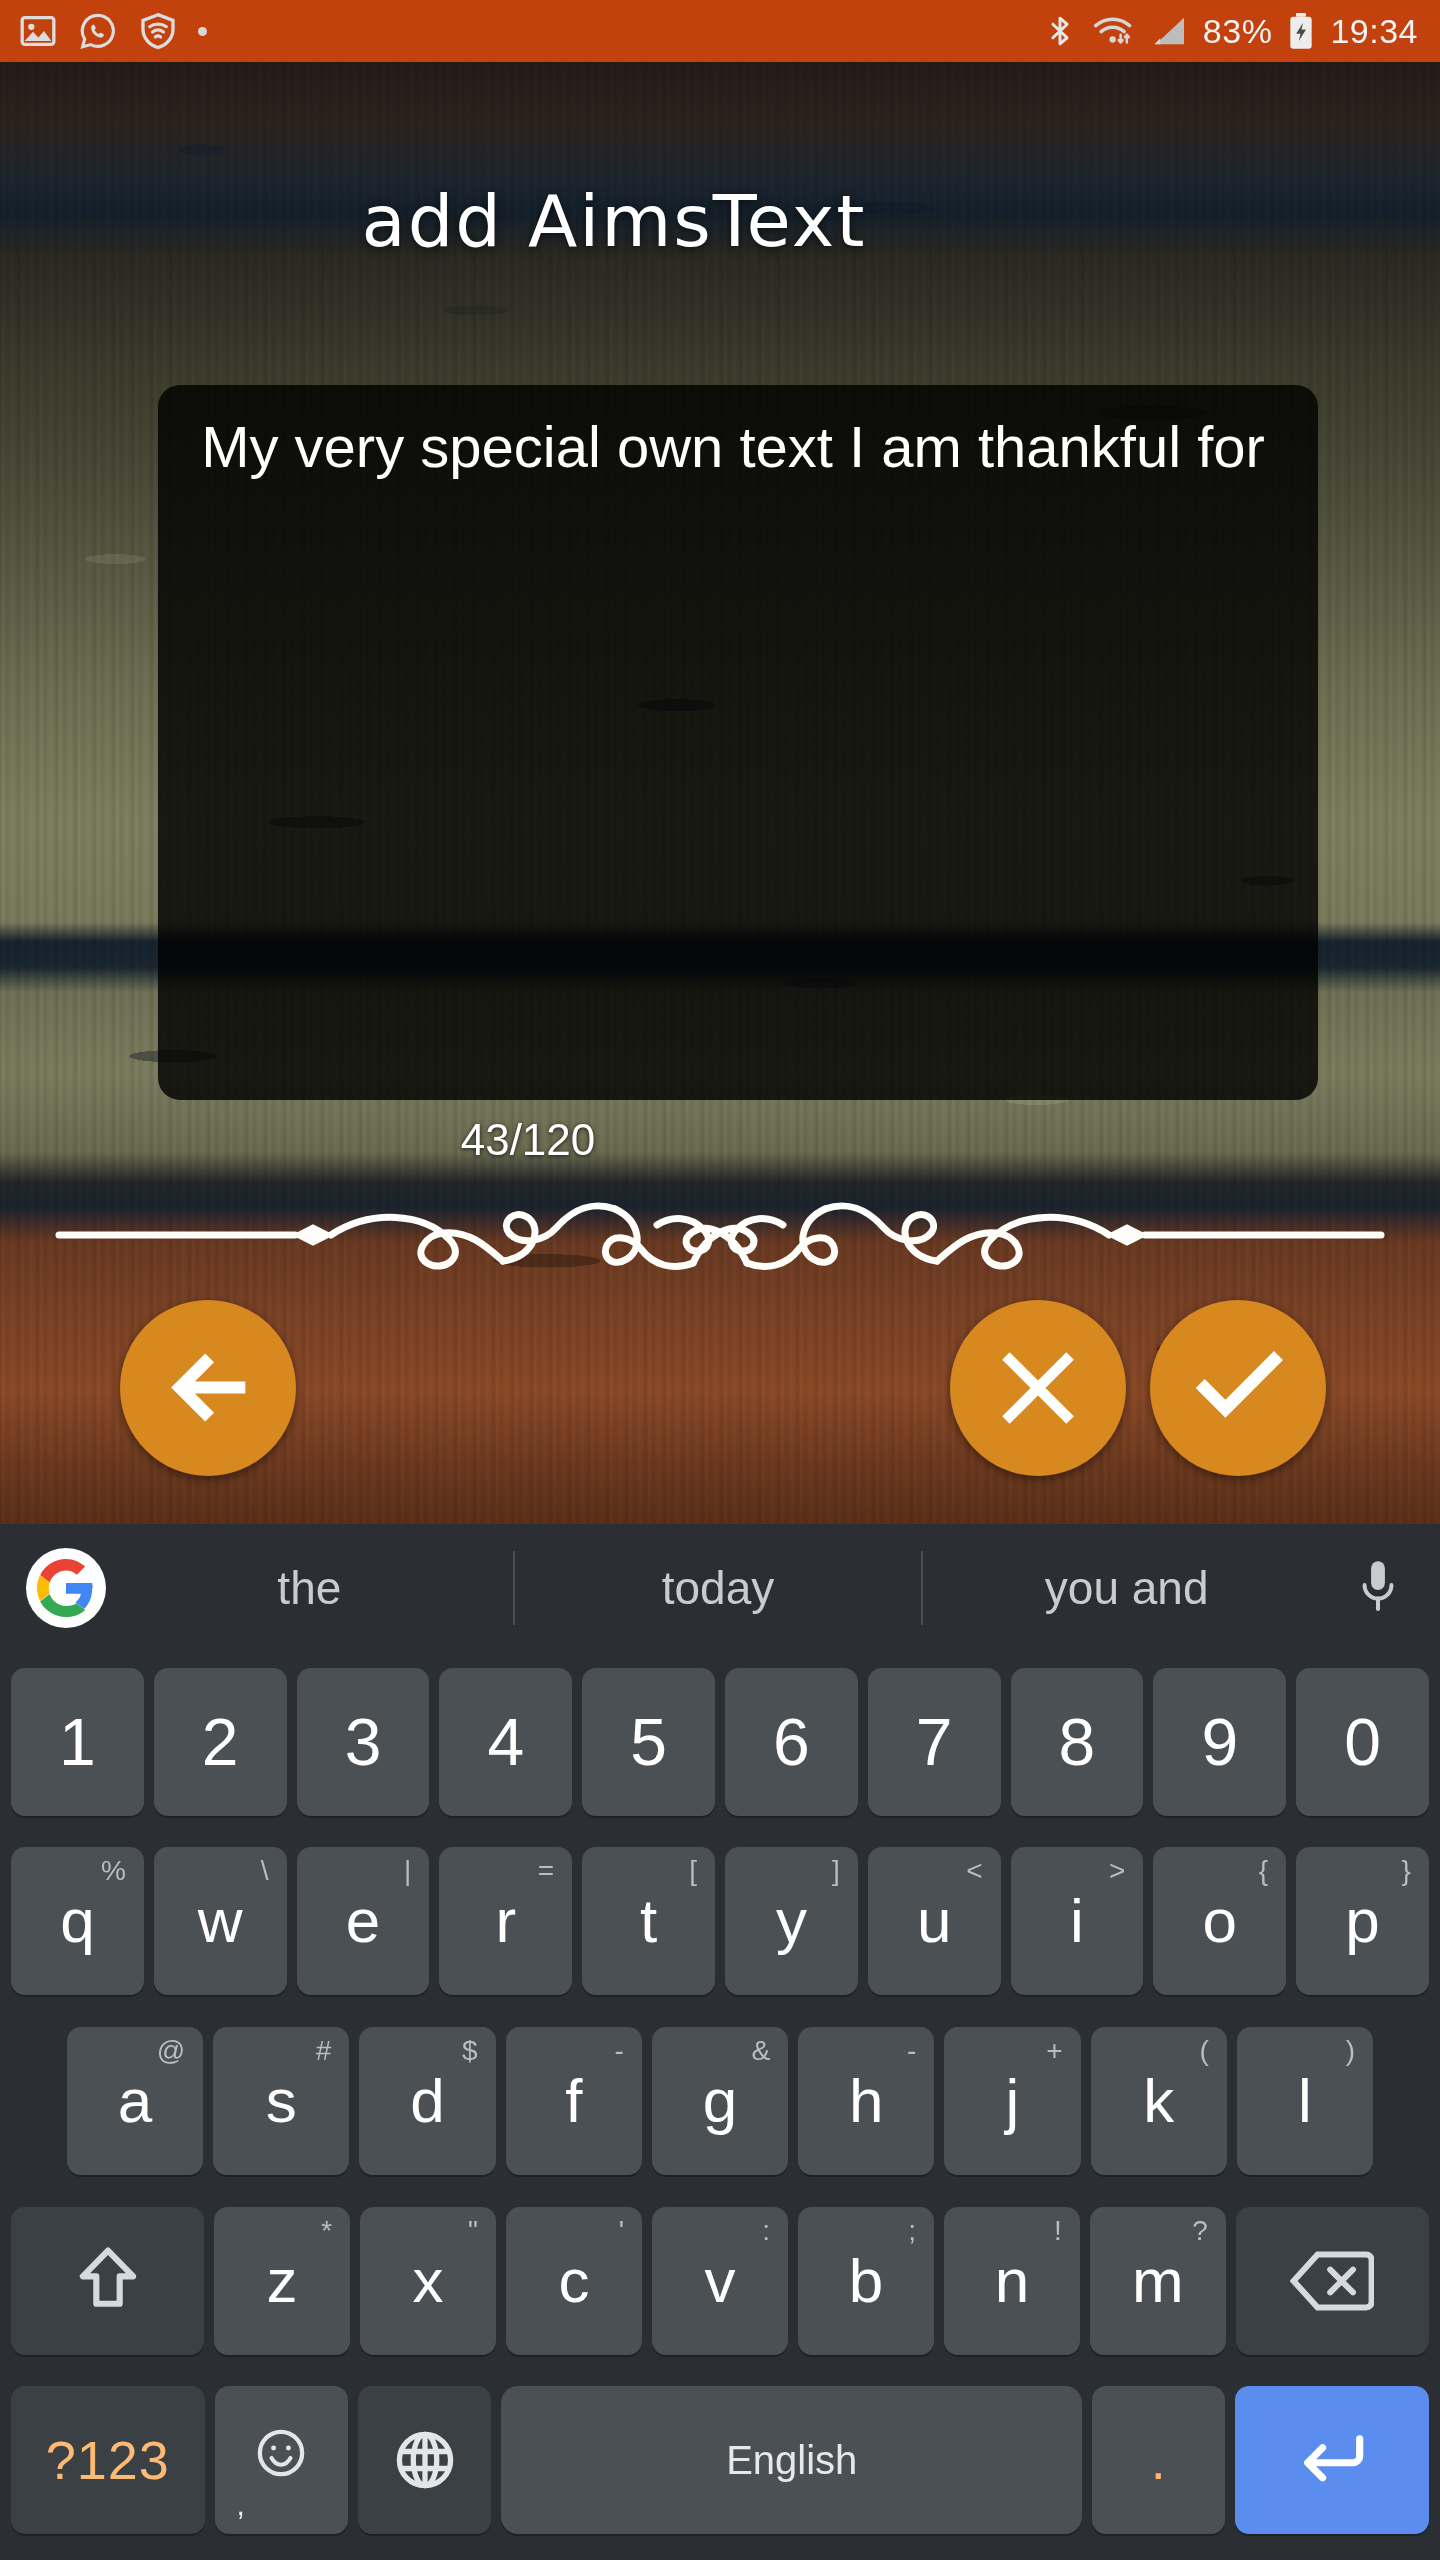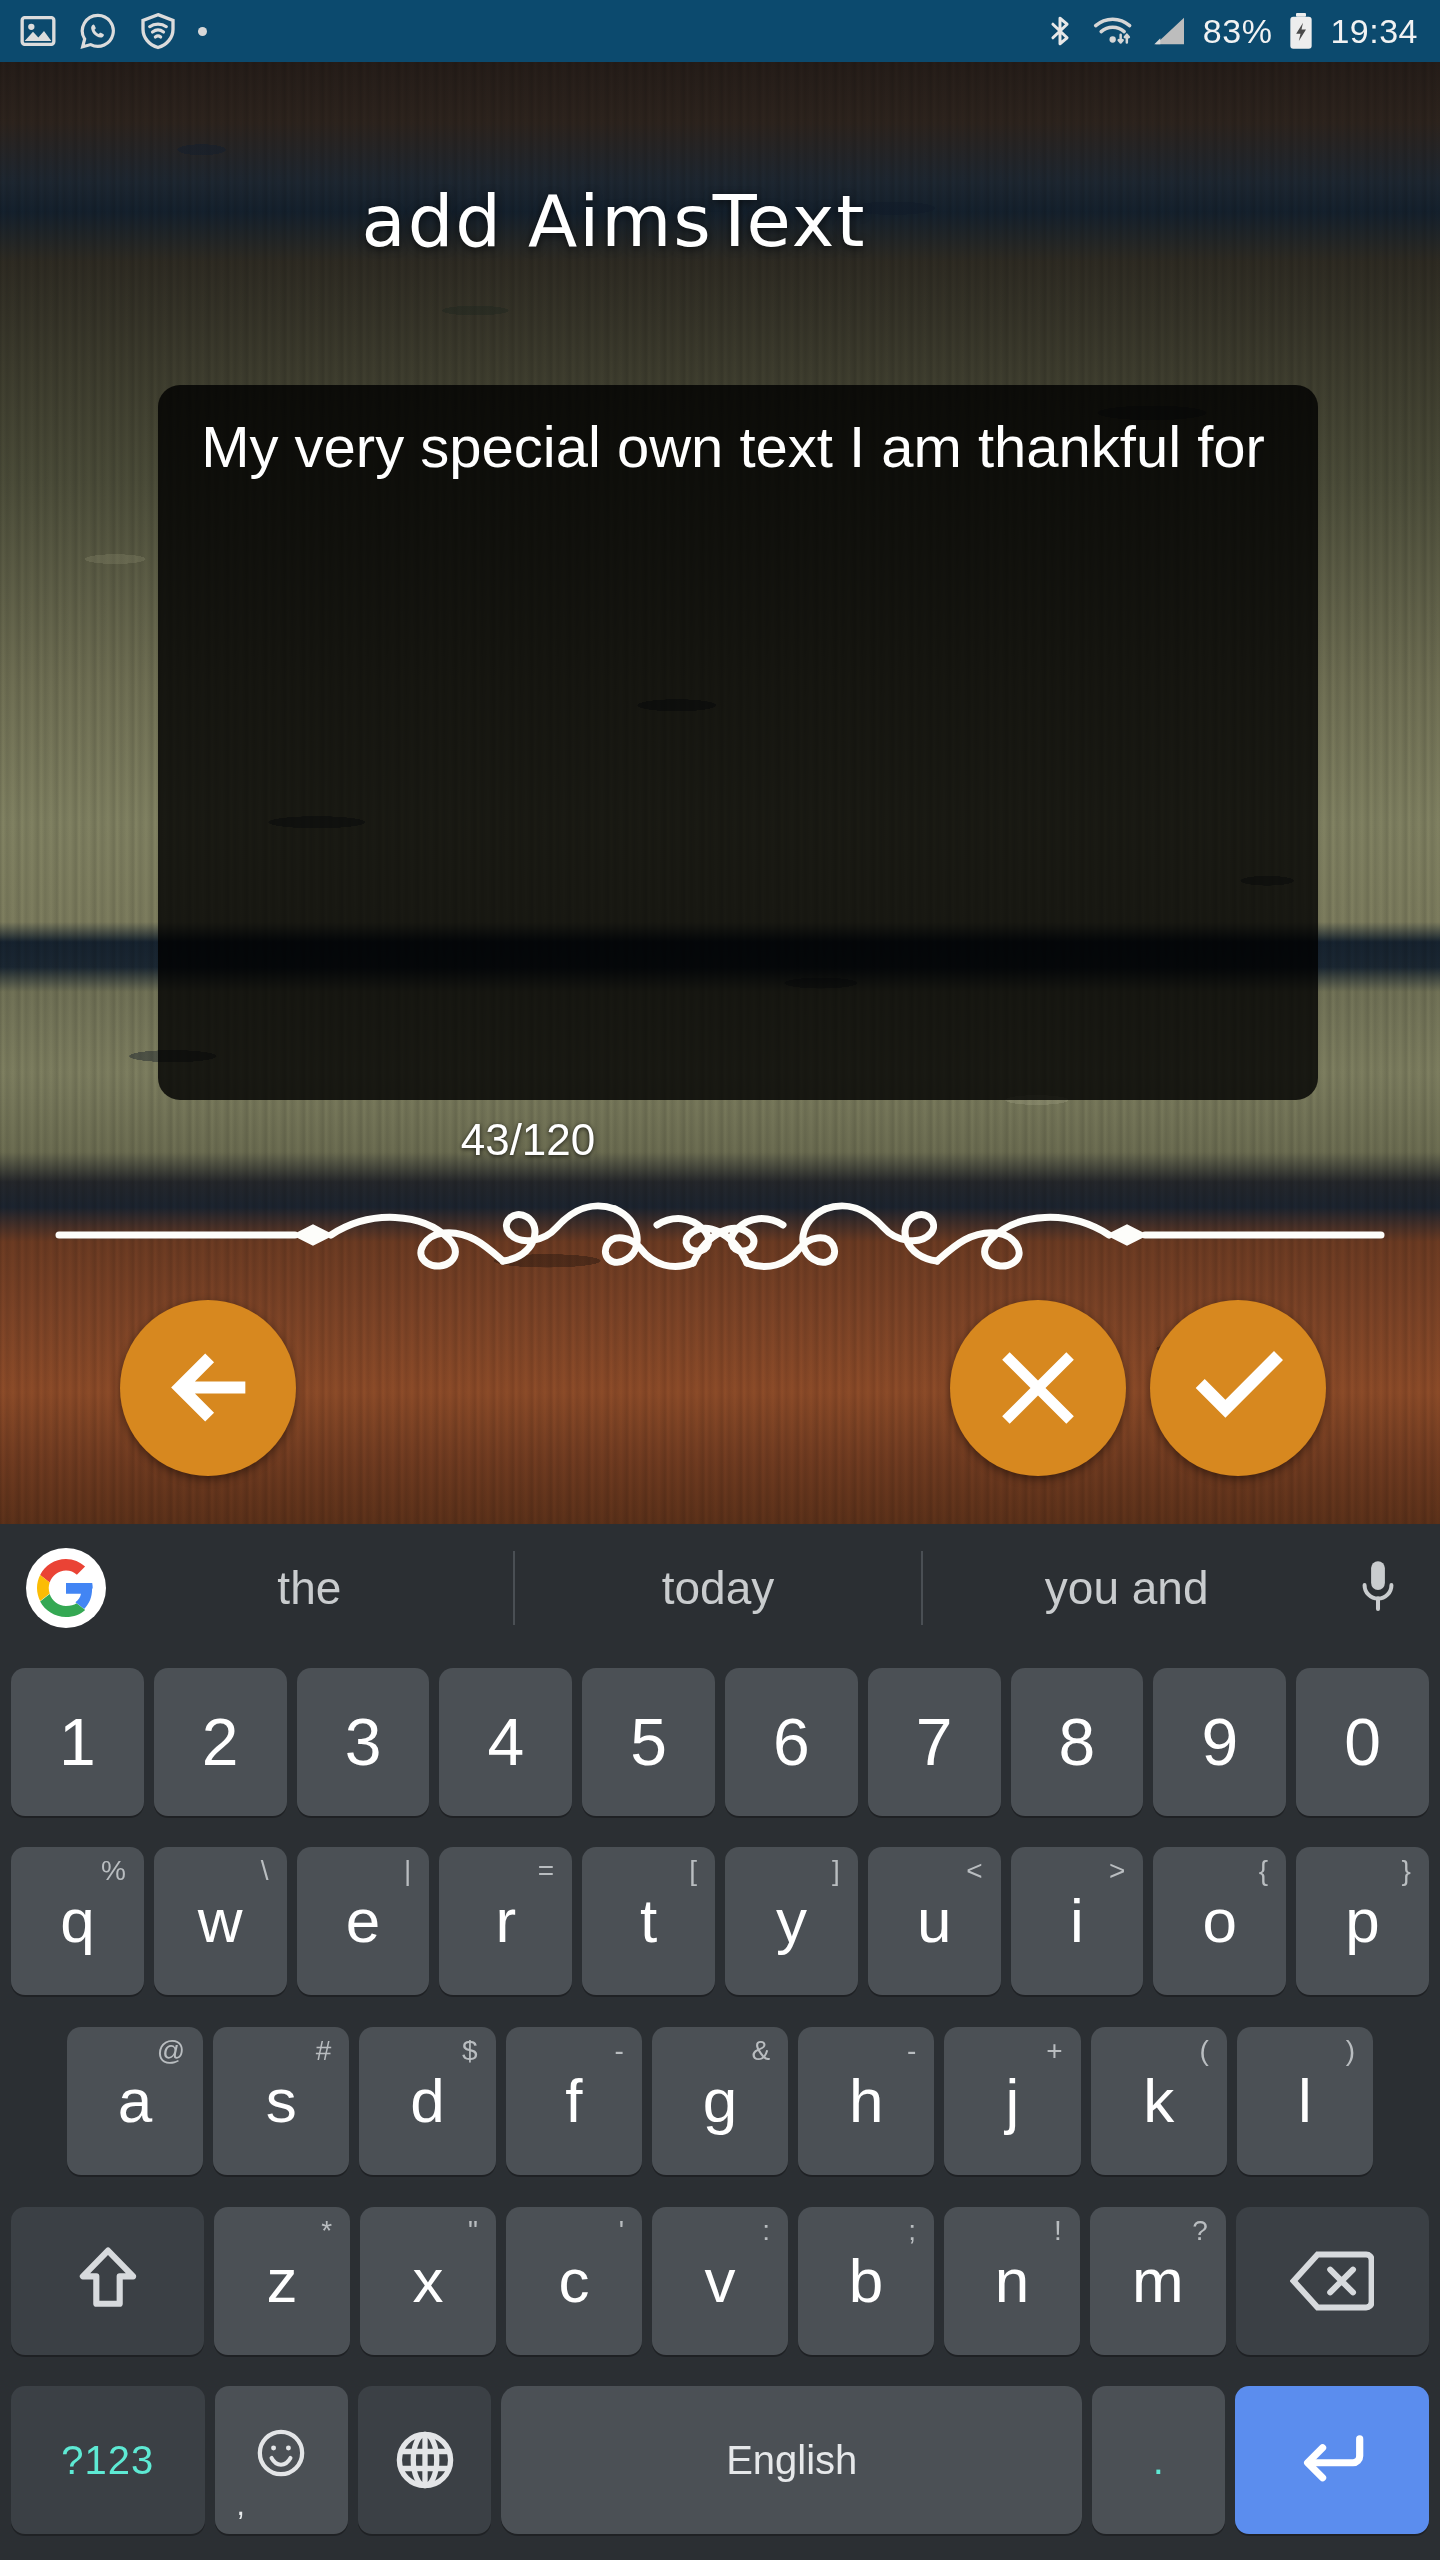--- a/index.html
+++ b/index.html
@@ -5,21 +5,21 @@
   * { margin:0; padding:0; box-sizing:border-box; }
   html,body { width:1440px; height:2560px; background:#000; overflow:hidden; }
   body { font-family:"Liberation Sans", sans-serif; }
 
   
   #screen { position:relative; width:1440px; height:2560px; overflow:hidden; }
 
   
   #statusbar {
     position:absolute; top:0; left:0; width:1440px; height:62px;
-    background:#0c4a6e; display:flex; align-items:center;
+    background:#c2410c; display:flex; align-items:center;
     padding:0 22px 0 18px; z-index:40;
   }
   .sb-left { display:flex; align-items:center; gap:20px; }
   .sb-right { margin-left:auto; display:flex; align-items:center; gap:14px; }
   .sb-ico { display:block; }
   .sb-text { color:#f2f2f2; font-size:34px; font-weight:400; letter-spacing:.5px; line-height:1; }
   .sb-dot { width:9px; height:9px; border-radius:50%; background:#d8d8d8; }
 
   
   #wall {
@@ -144,21 +144,21 @@
   .key-main.num { font-size:66px; }
   .key-sup {
     position:absolute; top:10px; right:18px;
     font-size:28px; color:#b9bdc0; line-height:1;
   }
   .key-sub {
     position:absolute; bottom:14px; left:22px;
     font-size:30px; color:#e8eaec; line-height:1;
   }
   .key-lang { font-size:40px; color:#e6e8ea; }
-  .key-sym { font-size:40px; color:#5eead4; letter-spacing:1px; }
+  .key-sym { font-size:54px; color:#fdba74; letter-spacing:1px; }
 
   
   #row-num .key { flex:1 1 0; }
   #row-q .key   { flex:1 1 0; }
   #row-a { padding:0 62px; }
   #row-a .key   { flex:1 1 0; }
   #row-z .key   { flex:1 1 0; }
   #row-z .key.wide { flex:1.42 1 0; }
   #row-b .key.k123  { flex:1.45 1 0; }
   #row-b .key.kemoji{ flex:1 1 0; }

